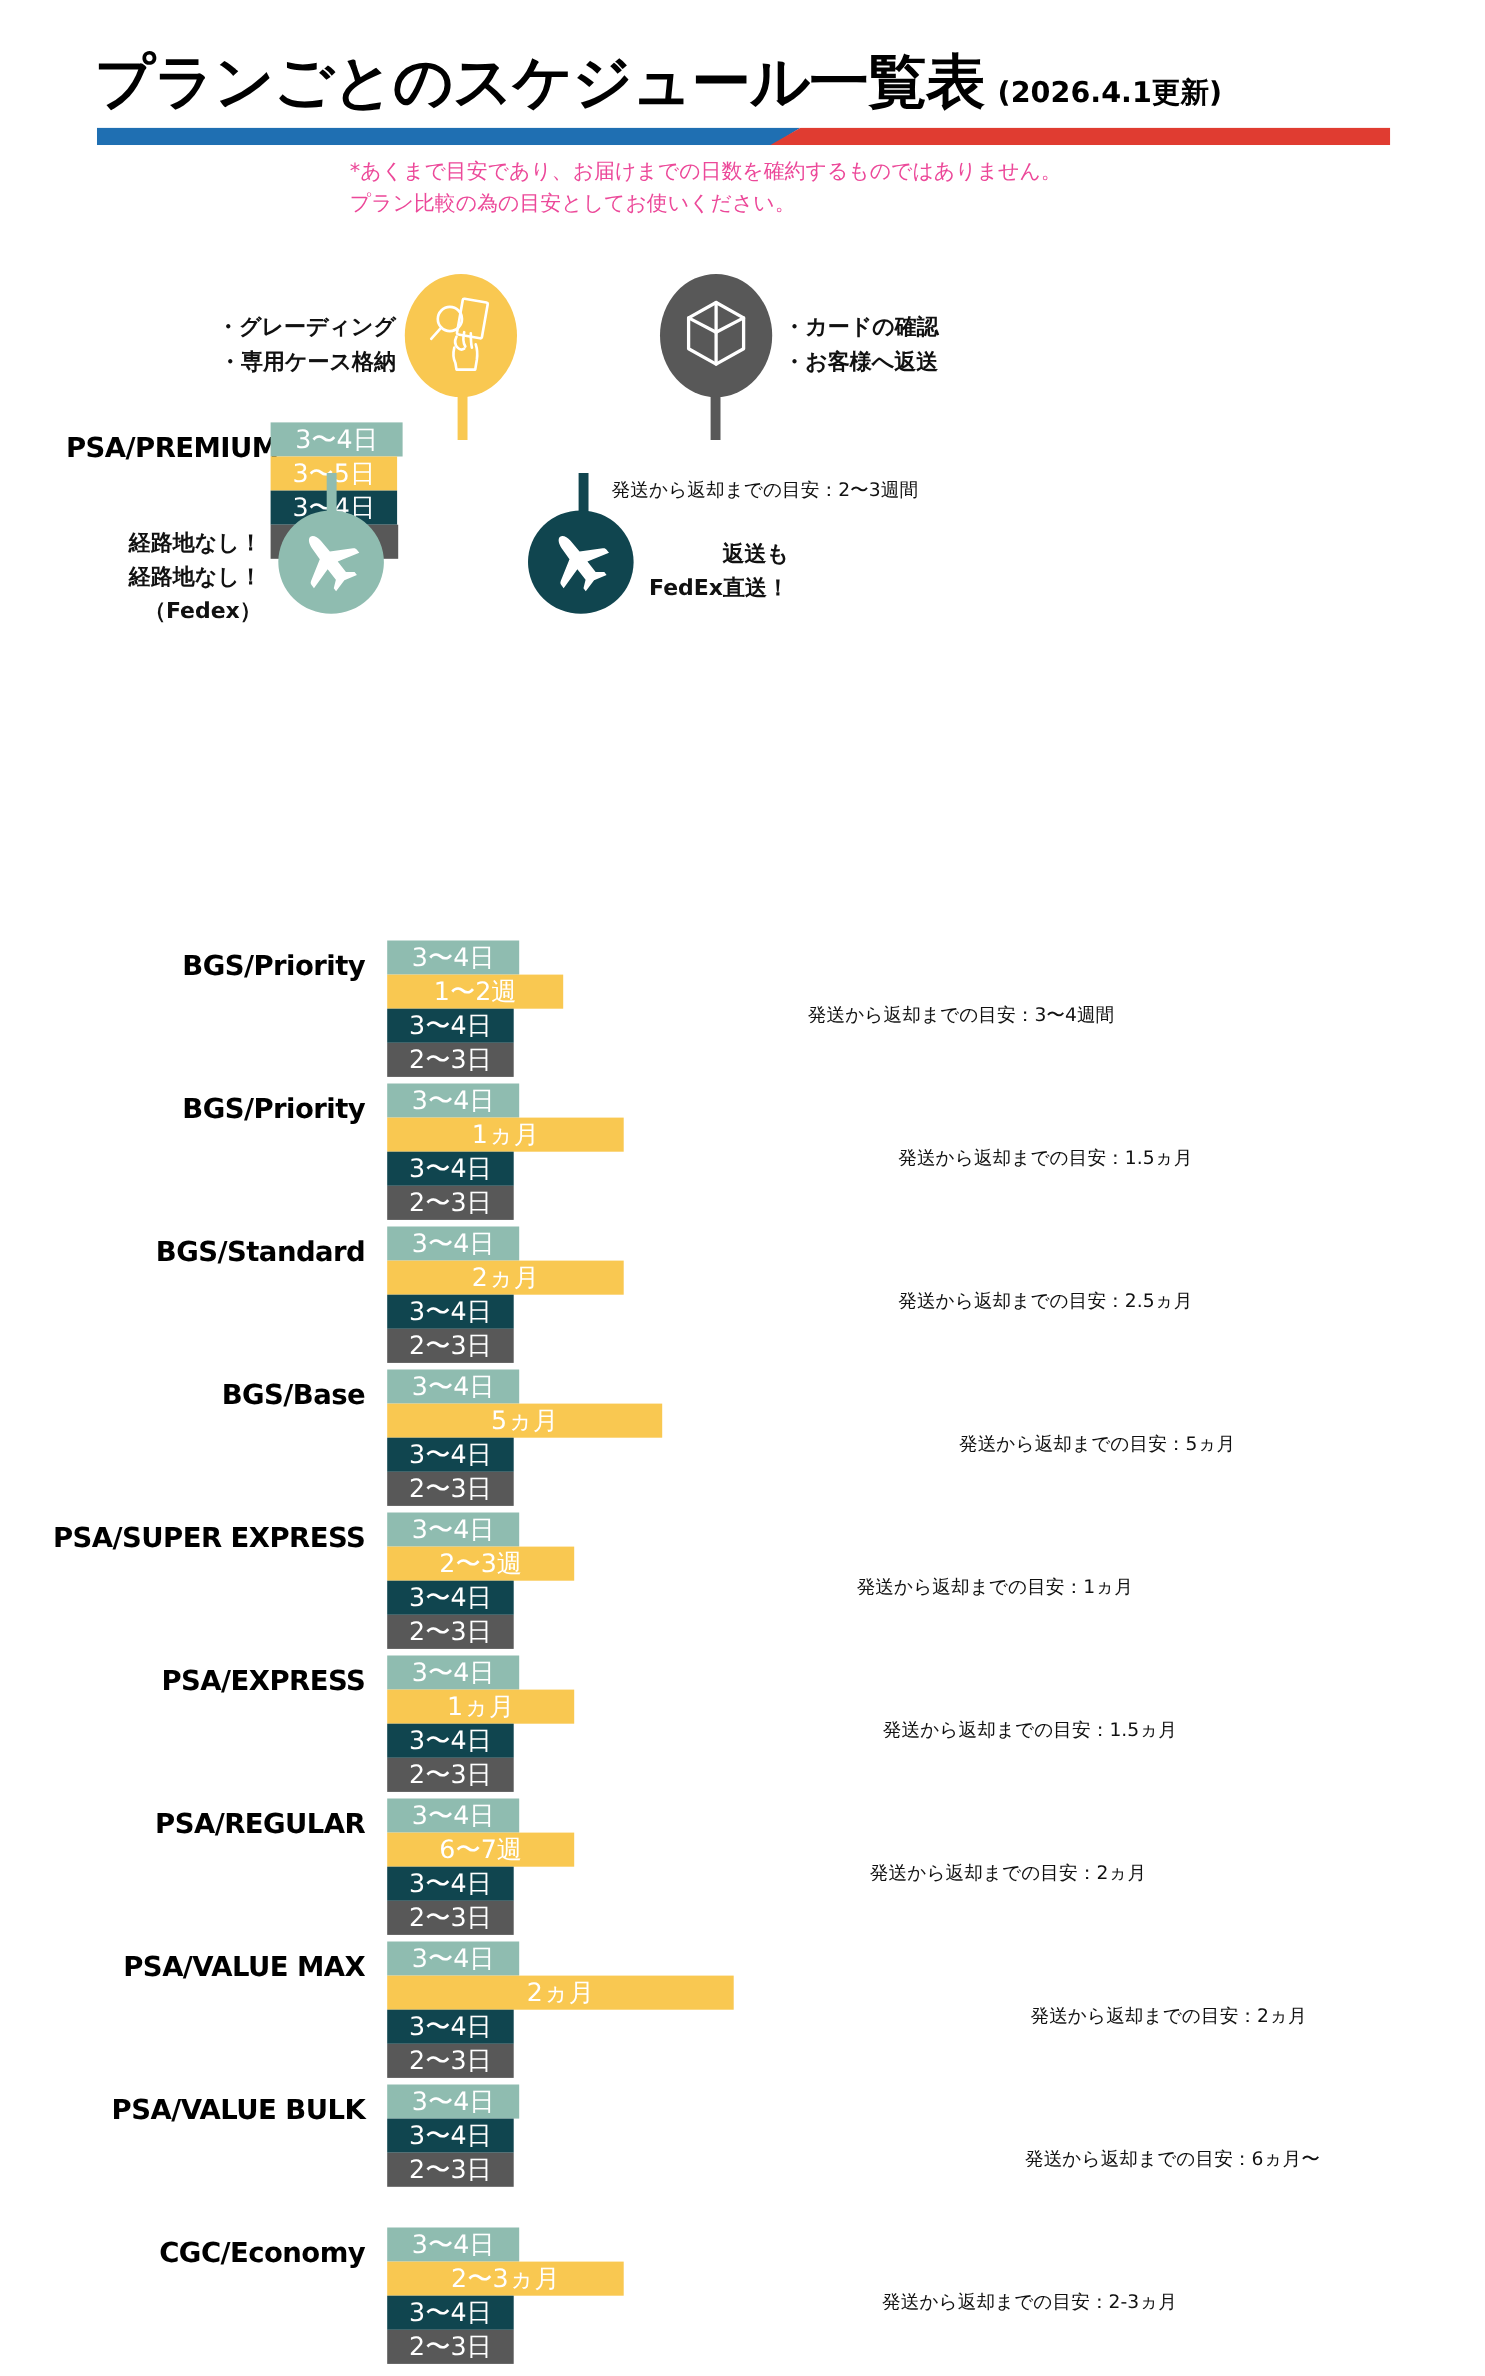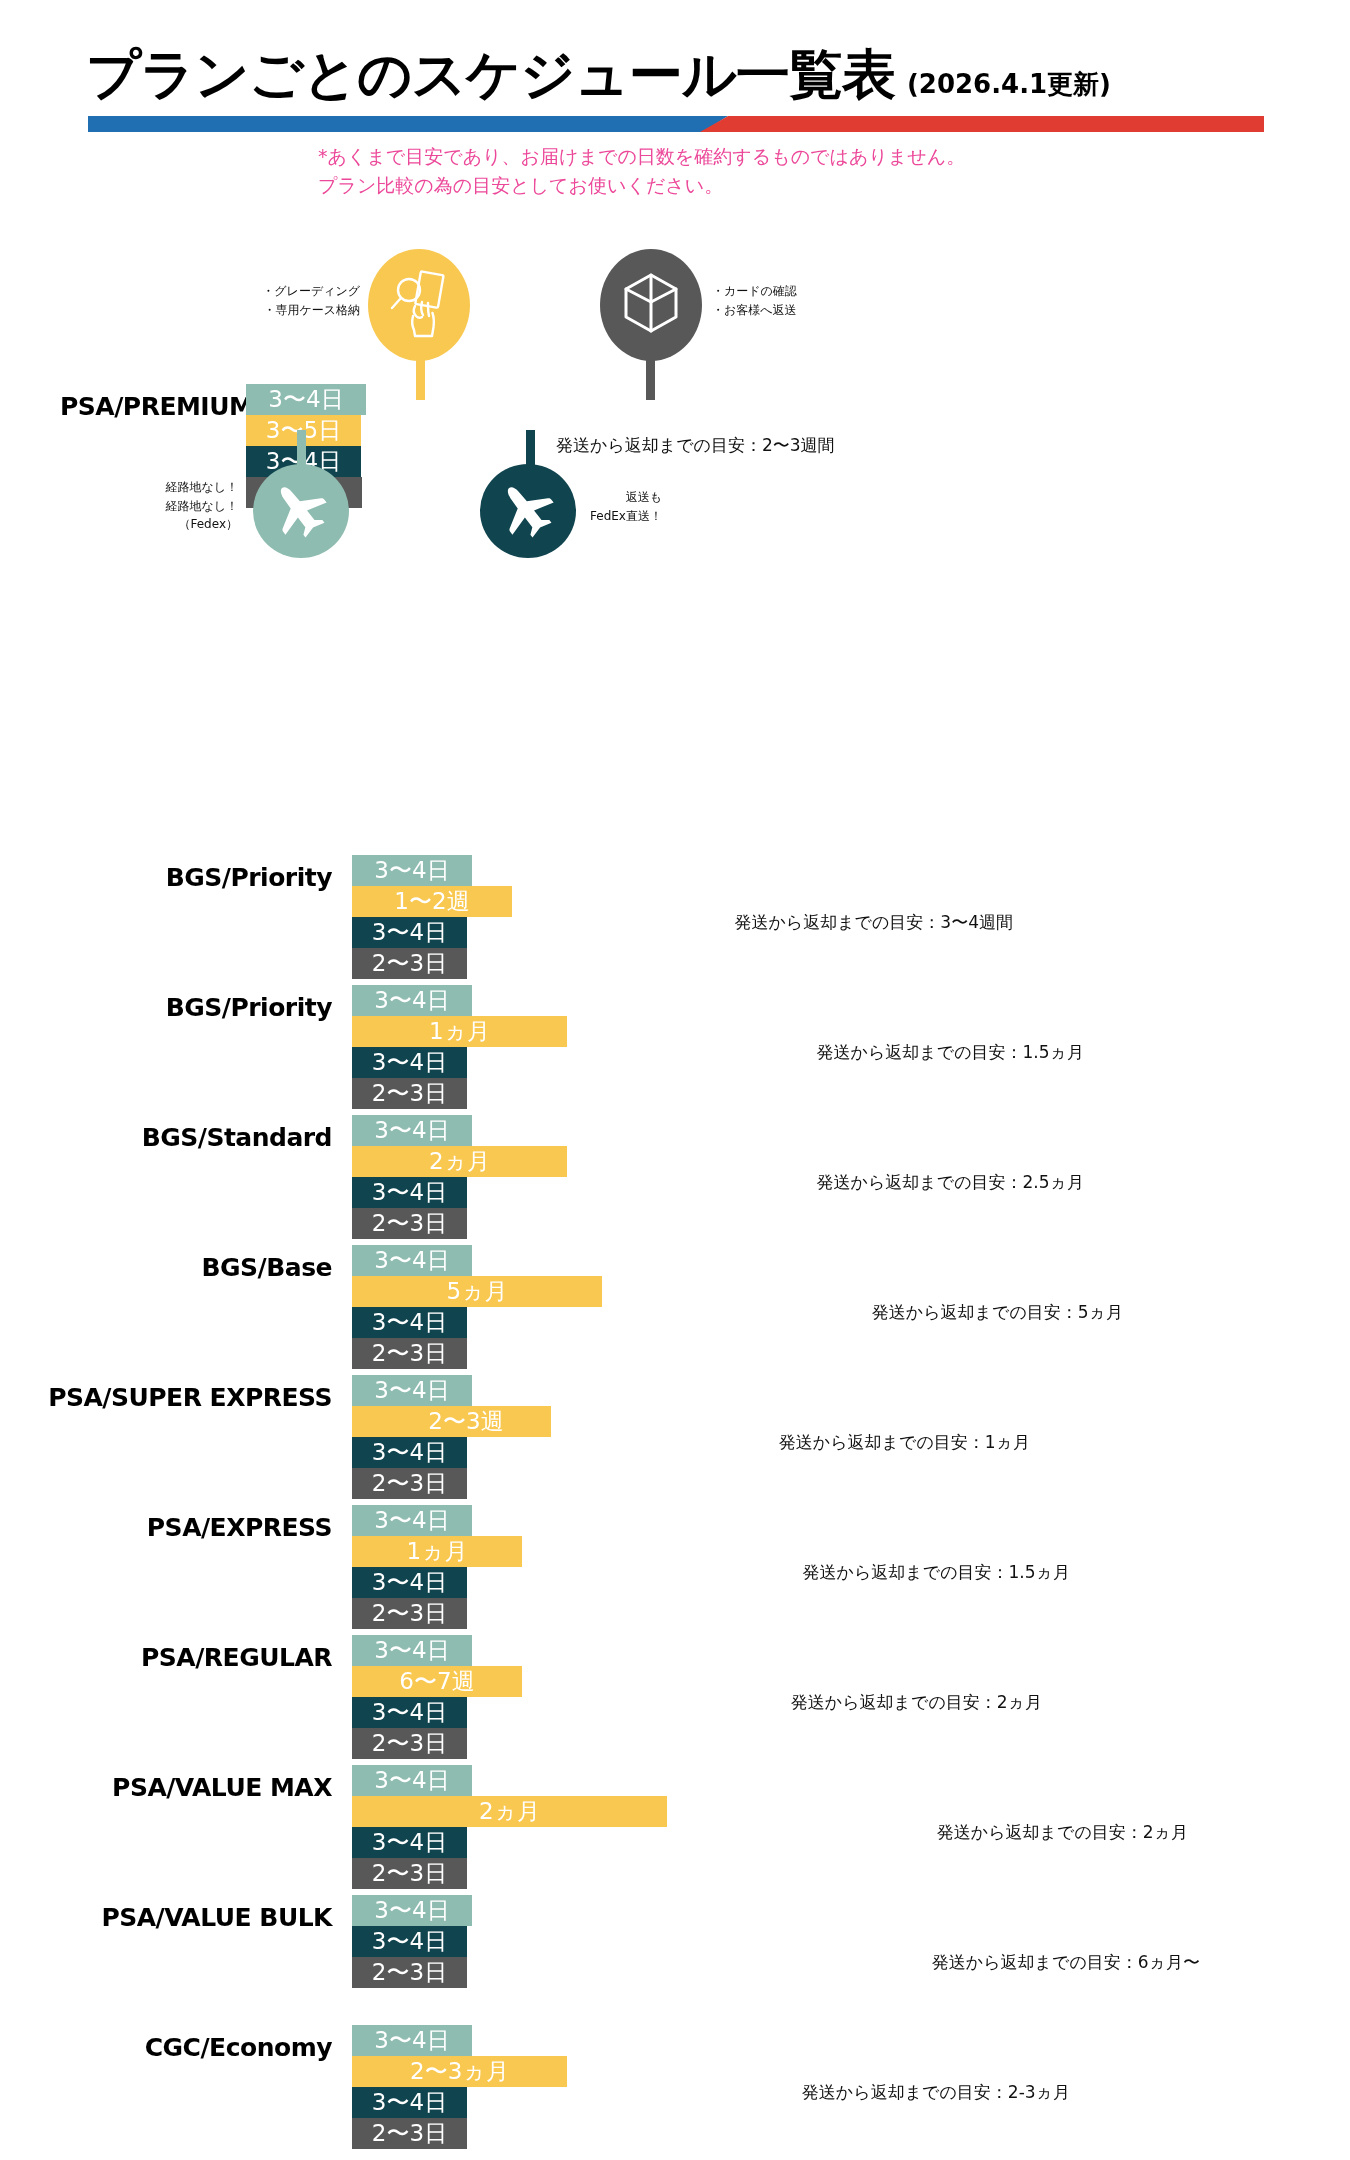--- a/index.html
+++ b/index.html
@@ -57,22 +57,23 @@
   }
 
   
   #premium-block{position:absolute;left:0;top:0;width:1350px;height:0;}
   .bubble{
     position:absolute;border-radius:50%;
     display:flex;align-items:center;justify-content:center;
   }
   .stem{position:absolute;width:9px;}
   .callout{
-    position:absolute;font-size:12px;line-height:1.55;color:#111;white-space:nowrap;
-    font-family:"DejaVu Sans","Liberation Sans",sans-serif;
+    position:absolute;font-size:20px;line-height:1.55;color:#111;white-space:nowrap;
+    font-family:"DejaVu Sans","Liberation Sans",sans-serif;
+    font-weight:bold;
   }
   .callout.right{text-align:left;}
   .callout.rightal{text-align:right;}
 </style>
 </head>
 <body>
 
 <div id="header">
   <div id="title-row">
     <div id="title">プランごとのスケジュール一覧表</div>
@@ -211,21 +212,21 @@
         <div class="seg c-yellow" style="width: 250px;">5ヵ月</div>
         <div class="seg c-teal" style="width: 115px;">3〜4日</div>
         <div class="seg c-gray" style="width: 115px;">2〜3日</div>
       </div>
       <div class="note" style="left: auto; right: 227px; top: 56px;">発送から返却までの目安：5ヵ月</div>
     </div>
     <div class="row" style="left: 0px; top: 1375px; width: 1350px;">
       <div class="row-label" style="left: auto; right: 1018px;">PSA/SUPER EXPRESS</div>
       <div class="bar" style="left: 352px; width: 520px;">
         <div class="seg c-green" style="width: 120px;">3〜4日</div>
-        <div class="seg c-yellow" style="width: 170px; padding-left: 29px;">2〜3週</div>
+        <div class="seg c-yellow" style="width: 170px;">2〜3週</div>
         <div class="seg c-teal" style="width: 115px;">3〜4日</div>
         <div class="seg c-gray" style="width: 115px;">2〜3日</div>
       </div>
       <div class="note" style="left: auto; right: 320px; top: 56px;">発送から返却までの目安：1ヵ月</div>
     </div>
     <div class="row" style="left: 0px; top: 1505px; width: 1350px;">
       <div class="row-label" style="left: auto; right: 1018px;">PSA/EXPRESS</div>
       <div class="bar" style="left: 352px; width: 520px;">
         <div class="seg c-green" style="width: 120px;">3〜4日</div>
         <div class="seg c-yellow" style="width: 170px;">1ヵ月</div>

